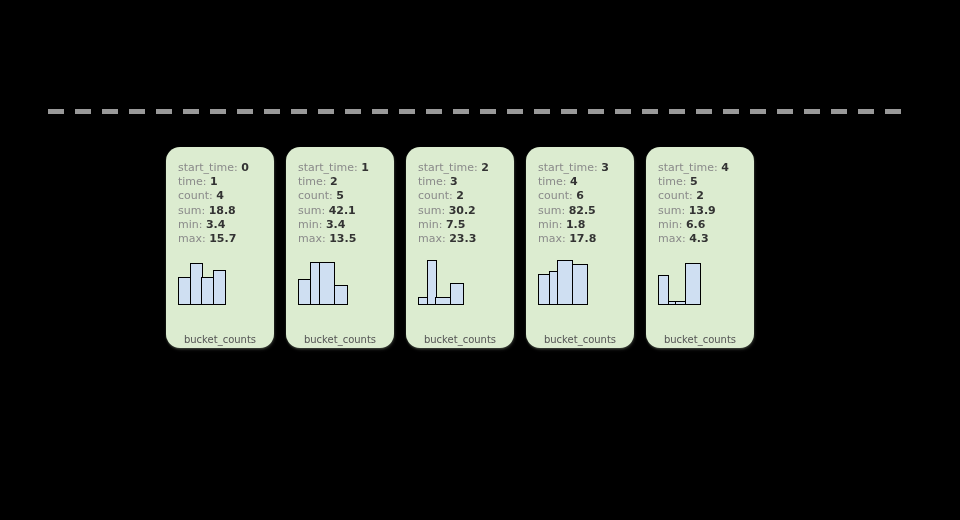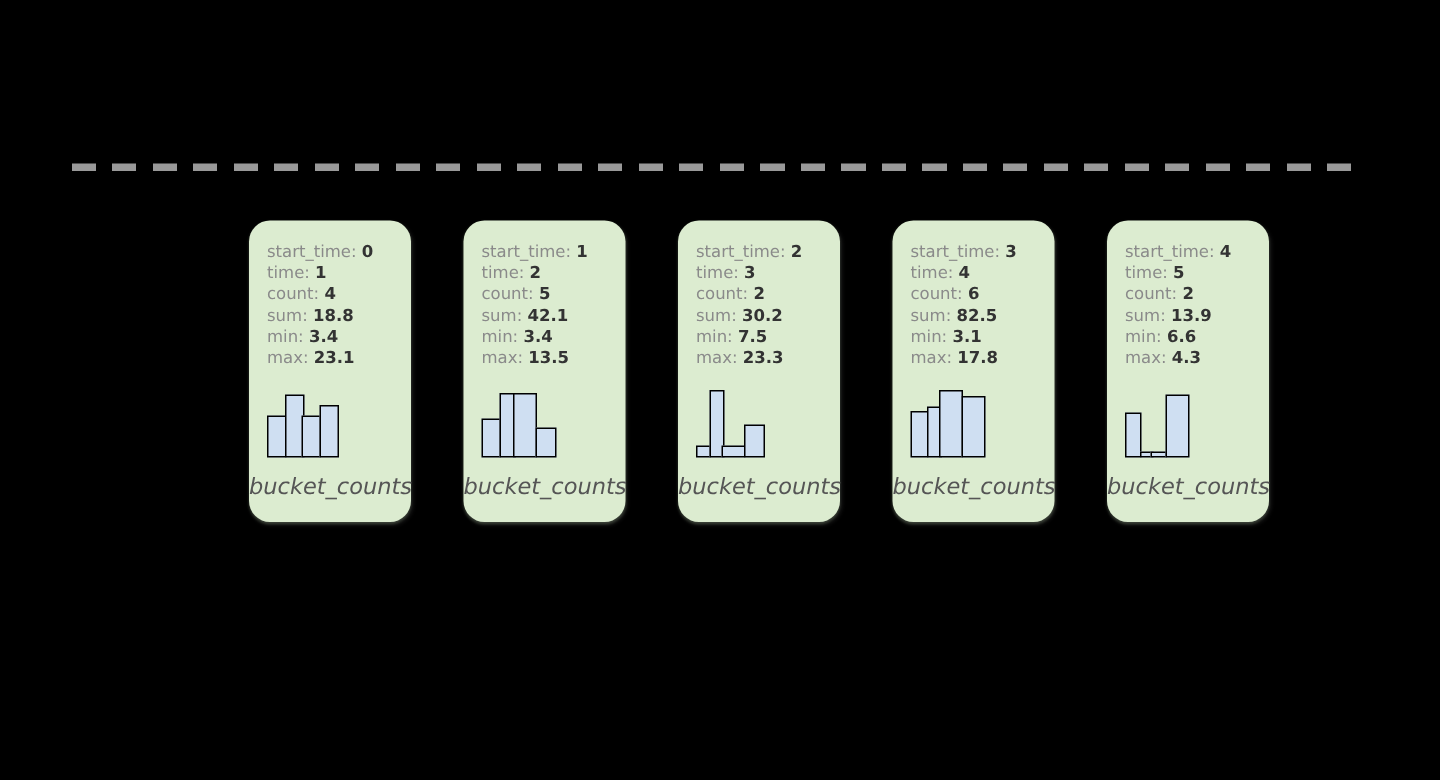--- a/index.html
+++ b/index.html
@@ -38,21 +38,21 @@
   }
 
   
   .card-row {
     position: absolute;
     left: 166px;
     top: 147px;
     display: flex;
     flex-direction: row;
     align-items: flex-end;
-    gap: 35px;
+    gap: 12px;
   }
 
   .point-card {
     position: relative;
     width: 108px;
     height: 201px;
     box-sizing: border-box;
     background: #dcecd0;
     border-radius: 14px;
     box-shadow: 1px 2px 3px rgba(255,255,255,0.10),
@@ -93,44 +93,43 @@
     background: #cfdff2;
     border: 1.4px solid #000000;
     box-sizing: border-box;
     margin-right: -1.4px;
   }
 
   .bucket-label {
     position: absolute;
     left: 0;
     right: 0;
-    bottom: 15px;
+    bottom: 3px;
     text-align: center;
-    font-size: 15px;
+    font-size: 10px;
     color: #555555;
     white-space: nowrap;
-    font-style: italic;
   }
 </style>
 </head>
 <body>
 
 <div id="stage">
 
   <div class="timeline-rule"></div>
 
   <div class="card-row">
       <div class="point-card">
         <ul class="field-list">
           <li class="field-row"><span class="field-key">start_time:</span> <span class="field-val">0</span></li>
           <li class="field-row"><span class="field-key">time:</span> <span class="field-val">1</span></li>
           <li class="field-row"><span class="field-key">count:</span> <span class="field-val">4</span></li>
           <li class="field-row"><span class="field-key">sum:</span> <span class="field-val">18.8</span></li>
           <li class="field-row"><span class="field-key">min:</span> <span class="field-val">3.4</span></li>
-          <li class="field-row"><span class="field-key">max:</span> <span class="field-val">23.1</span></li>
+          <li class="field-row"><span class="field-key">max:</span> <span class="field-val">15.7</span></li>
         </ul>
         <div class="histogram">
           <div class="hist-bar" style="height: 28px; width: 13px;"></div>
           <div class="hist-bar" style="height: 42px; width: 13px;"></div>
           <div class="hist-bar" style="height: 28px; width: 13px;"></div>
           <div class="hist-bar" style="height: 35px; width: 13px;"></div>
         </div>
         <div class="bucket-label">bucket_counts</div>
       </div>
       <div class="point-card">
@@ -166,21 +165,21 @@
           <div class="hist-bar" style="height: 22px; width: 14px;"></div>
         </div>
         <div class="bucket-label">bucket_counts</div>
       </div>
       <div class="point-card">
         <ul class="field-list">
           <li class="field-row"><span class="field-key">start_time:</span> <span class="field-val">3</span></li>
           <li class="field-row"><span class="field-key">time:</span> <span class="field-val">4</span></li>
           <li class="field-row"><span class="field-key">count:</span> <span class="field-val">6</span></li>
           <li class="field-row"><span class="field-key">sum:</span> <span class="field-val">82.5</span></li>
-          <li class="field-row"><span class="field-key">min:</span> <span class="field-val">3.1</span></li>
+          <li class="field-row"><span class="field-key">min:</span> <span class="field-val">1.8</span></li>
           <li class="field-row"><span class="field-key">max:</span> <span class="field-val">17.8</span></li>
         </ul>
         <div class="histogram">
           <div class="hist-bar" style="height: 31px; width: 12px;"></div>
           <div class="hist-bar" style="height: 34px; width: 10px;"></div>
           <div class="hist-bar" style="height: 45px; width: 16px;"></div>
           <div class="hist-bar" style="height: 41px; width: 16px;"></div>
         </div>
         <div class="bucket-label">bucket_counts</div>
       </div>

